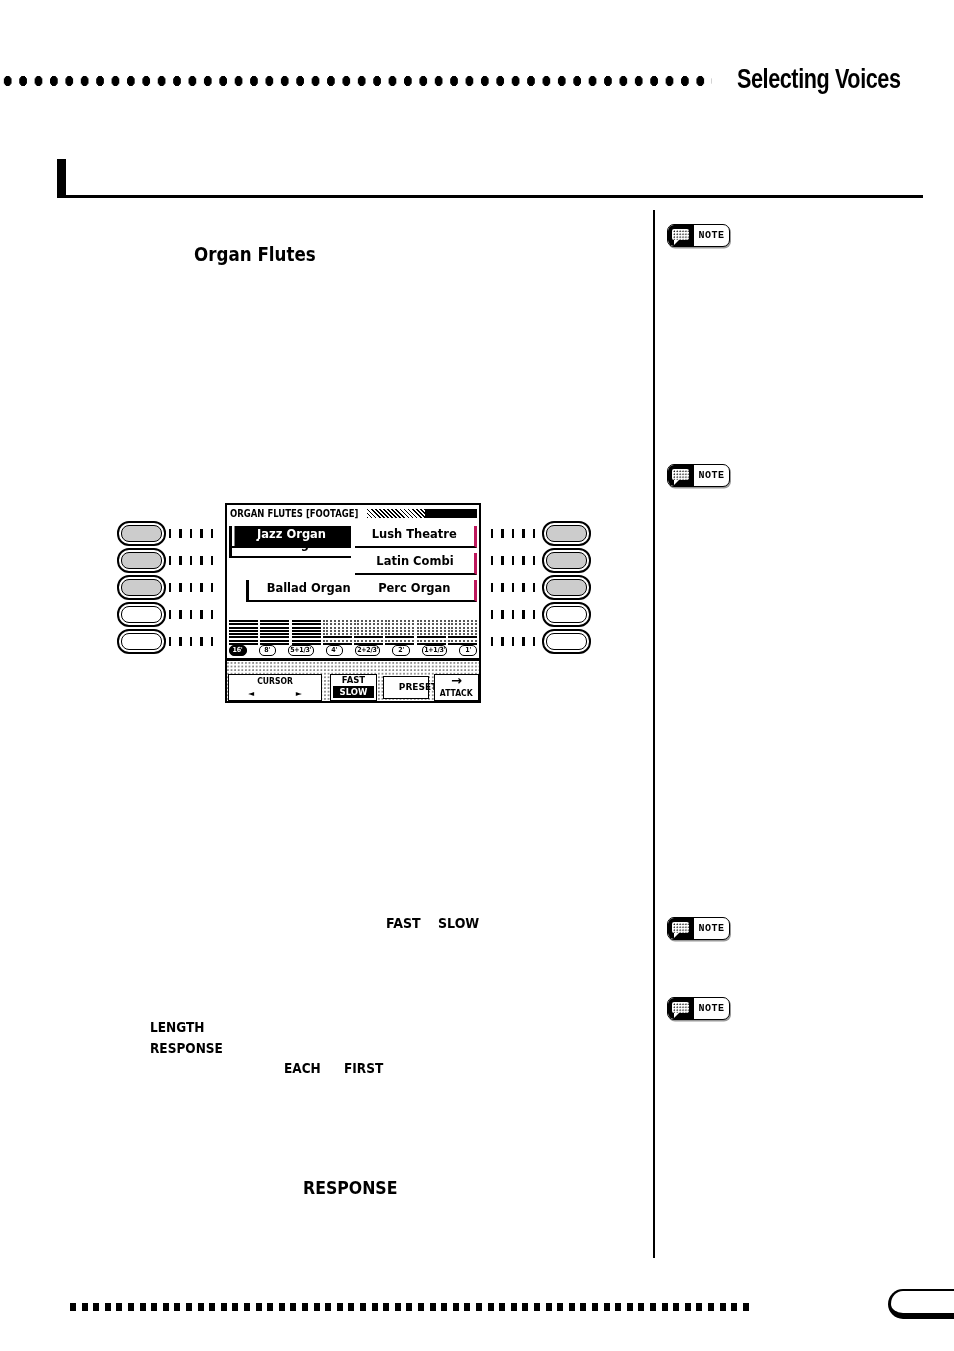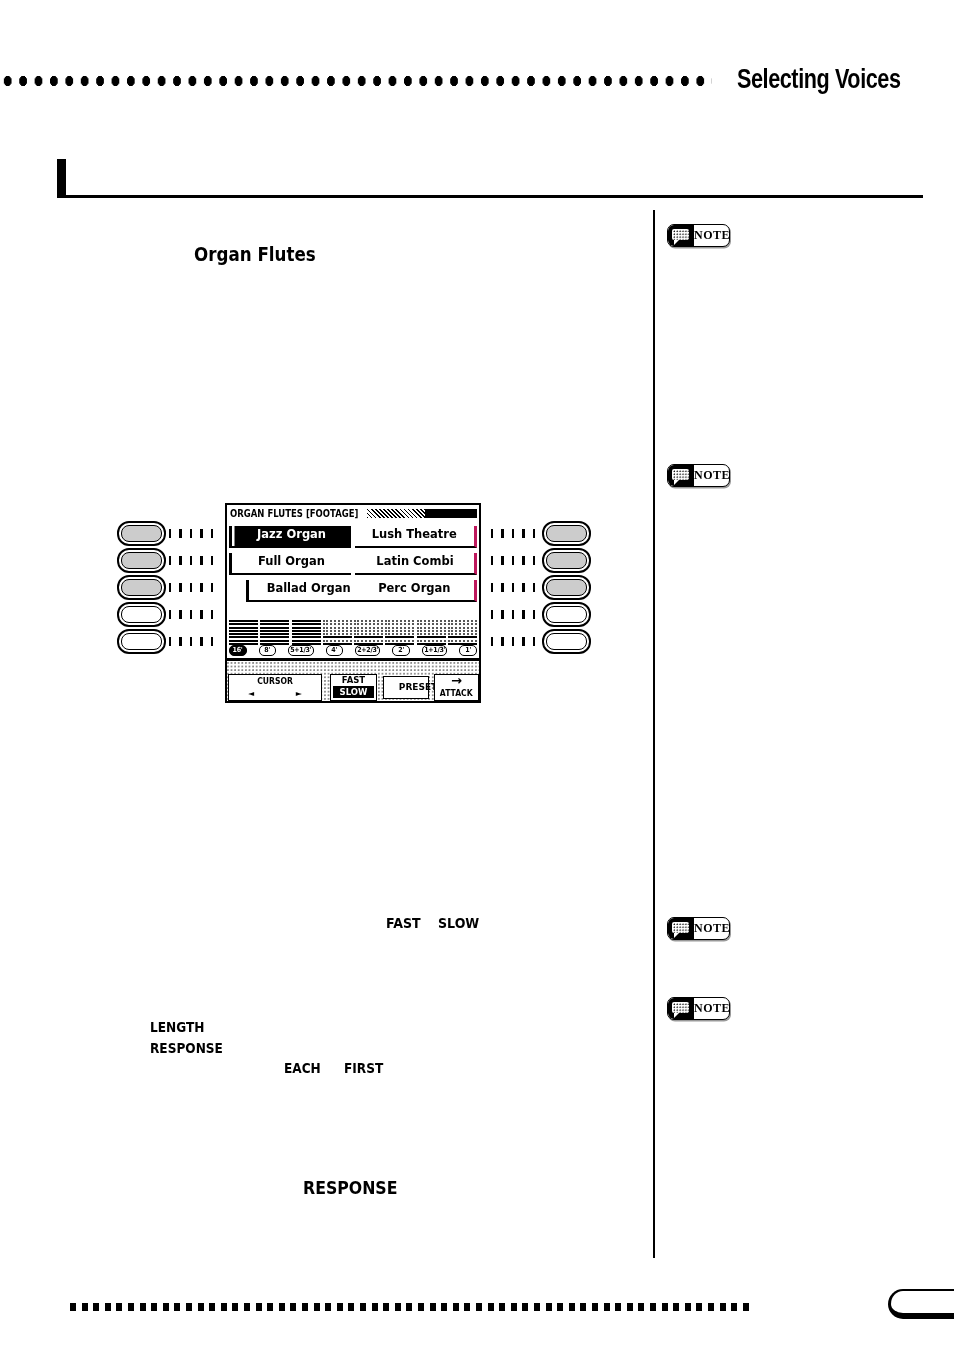--- a/index.html
+++ b/index.html
@@ -24,21 +24,21 @@
   .col-divider { left: 653px; top: 210px; width: 1.5px; height: 1048px; background: #000; }
   .note { width: 63px; height: 23px; border: 1.6px solid #000; border-radius: 7px;
     background: #fff; box-shadow: 1px 1.5px 0 #999; display: flex; align-items: stretch; overflow: hidden; }
   .note-ic { width: 26px; background: #000; border-radius: 5px 0 0 5px; position: relative; flex: none; }
   .note-bub { position: absolute; left: 4px; top: 3.5px; width: 17px; height: 11px; background: #fff; border-radius: 2px;
     background-image: radial-gradient(circle at 1.4px 1.4px, #000 0.8px, transparent 1px);
     background-size: 2.9px 2.9px; background-position: 1px 1px; }
   .note-tail { position: absolute; left: 6px; top: 14.5px; width: 0; height: 0;
     border-left: 5px solid #fff; border-bottom: 5px solid transparent; }
   .note-label { flex: 1; display: flex; align-items: center; justify-content: center;
-    font-size: 12px; font-weight: 800; letter-spacing: 0.5px; font-family: Liberation Serif, serif; }
+    font-size: 10px; font-weight: 800; letter-spacing: 0.5px; font-family: Liberation Mono, monospace; }
 
   
   .pbtn { width: 49px; height: 25px; border: 2.2px solid #000; border-radius: 12px; background: #fff; position: absolute; }
   .pbtn-in { position: absolute; inset: 2px; border: 1.6px solid #000; border-radius: 8px; background: #fff; }
   .pbtn.gray .pbtn-in { background: #ccc; }
   .ticks { position: absolute; width: 50px; height: 9px;
     background-image: repeating-linear-gradient(90deg, #000 0 2.5px, transparent 2.5px 10.4px); }
 
   
   .lcd { left: 225px; top: 503px; width: 256px; height: 200px; border: 2px solid #000;
@@ -198,21 +198,21 @@
       <div class="lcd-hatch"></div>
       <div class="lcd-titlebar-fill"></div>
     </div>
 
     <div class="vcell vl sel" style="left:2px;top:21px;width:122px;">
         <span>Jazz Organ</span>
       </div>
     <div class="vcell vr" style="left:128px;top:21px;width:122px;">
         <span>Lush Theatre</span>
       </div>
-    <div class="vcell vl" style="left:2px;top:48px;width:122px;">
+    <div class="vcell vl" style="left:2px;top:31px;width:122px;">
         <span>Full Organ</span>
       </div>
     <div class="vcell vr" style="left:128px;top:48px;width:122px;">
         <span>Latin Combi</span>
       </div>
     <div class="vcell vl" style="left:19px;top:75px;width:122px;">
         <span>Ballad Organ</span>
       </div>
     <div class="vcell vr" style="left:128px;top:75px;width:122px;">
         <span>Perc Organ</span>

